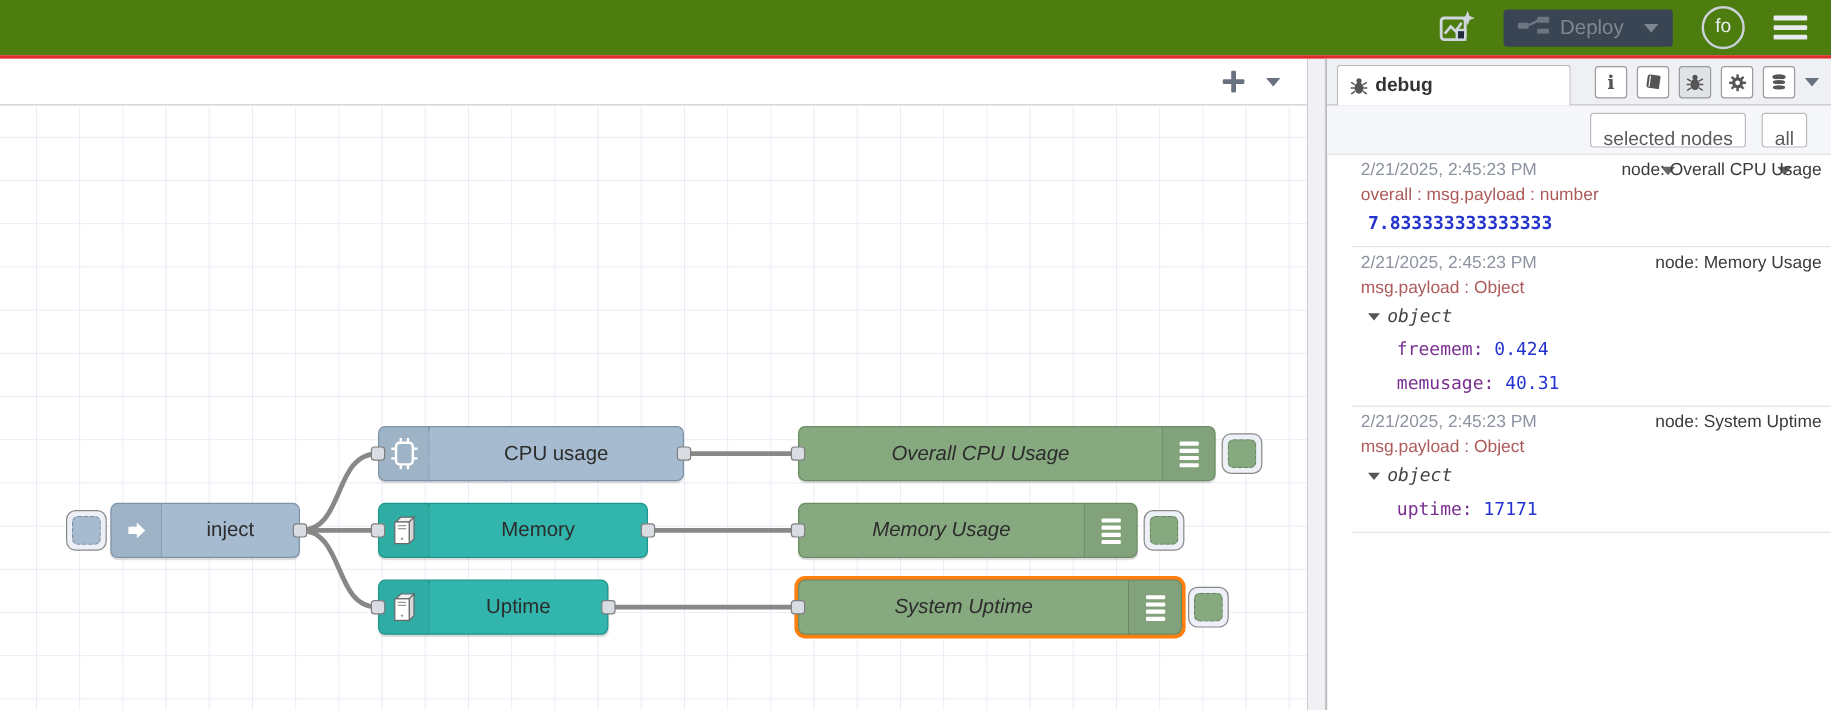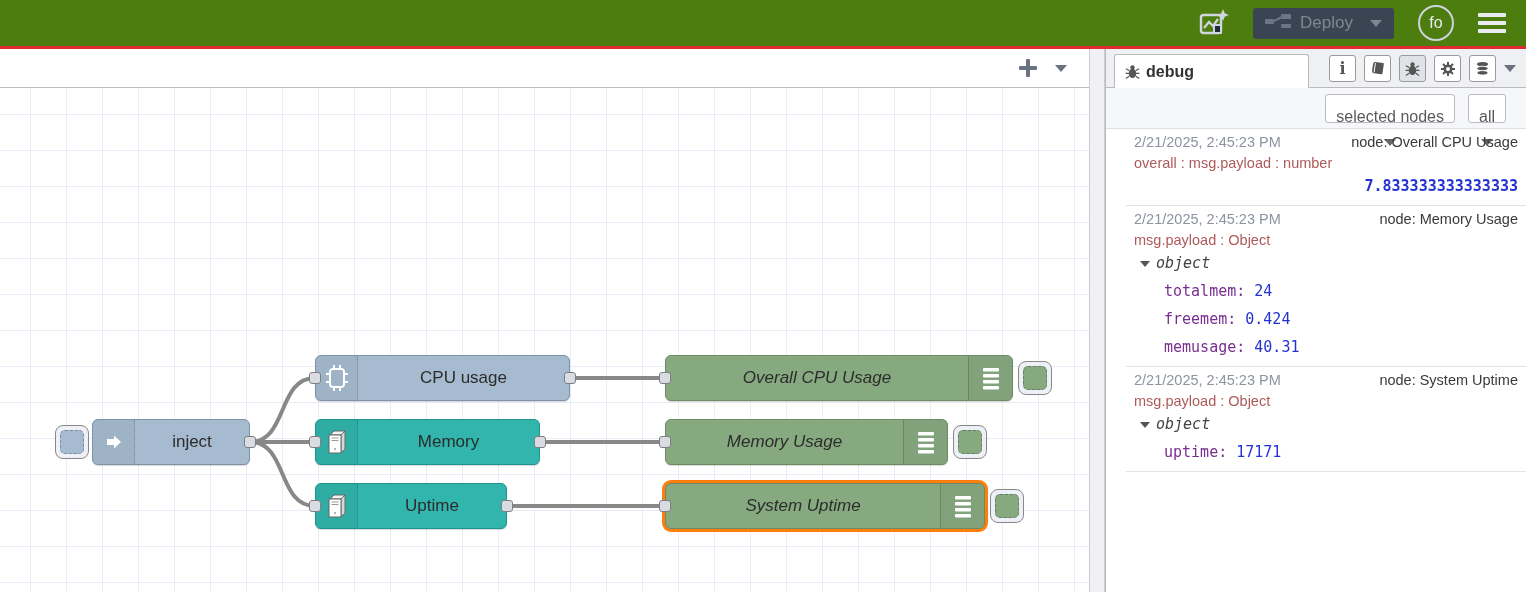--- a/index.html
+++ b/index.html
@@ -75,21 +75,21 @@
   .tool-btn { height:29px; background:#fff; border:1px solid #bbb; border-radius:3px; display:flex; align-items:center;
               gap:13px; padding:0 10px; font-size:16px; color:#5a5a5a; cursor:pointer;flex-direction:column; }
 
   .messages { flex:1; overflow:hidden;margin-left:20px; }
   .msg { border-bottom:1px solid #e3e3e3; padding:3px 8px 5px 8px; cursor:pointer; }
   .msg-head { display:flex; justify-content:space-between; font-size:14.5px; line-height:21px; }
   .msg-ts { color:#8d93a0; }
   .msg-node { color:#3a3a3a; }
   .msg-meta { color:#ad5a5a; font-size:14.5px; line-height:20px; }
   .mono { font-family:"DejaVu Sans Mono", monospace; font-size:15px; }
-  .msg-value { color:#2433d0; font-weight:bold; line-height:27px; padding-left:6px;text-align:right; }
+  .msg-value { color:#2433d0; font-weight:bold; line-height:27px; padding-left:6px; }
   .obj-row { display:flex; align-items:center; gap:6px; line-height:27px; padding-left:6px; color:#444; }
   .obj-row .word { font-style:italic; }
   .tri-down { width:0; height:0; border-left:5px solid transparent; border-right:5px solid transparent; border-top:6px solid #555; cursor:pointer; }
   .kv-row { line-height:28px; padding-left:30px; }
   .kv-row .k { color:#792e90; }
   .kv-row .v { color:#2433d0; }
 </style>
 </head>
 <body>
 
@@ -337,24 +337,20 @@
         <div class="msg-head">
           <span class="msg-ts">2/21/2025, 2:45:23 PM</span>
           <span class="msg-node">node: Memory Usage</span>
         </div>
         <div class="msg-meta">msg.payload : Object</div>
         <div class="mono obj-row">
           <span class="tri-down"></span>
           <span class="word">object</span>
         </div>
         <div class="mono kv-row">
-          <span class="k">totalmem:</span>
-          <span class="v">24</span>
-        </div>
-        <div class="mono kv-row">
           <span class="k">freemem:</span>
           <span class="v">0.424</span>
         </div>
         <div class="mono kv-row">
           <span class="k">memusage:</span>
           <span class="v">40.31</span>
         </div>
       </div>
 
       <div class="msg">

